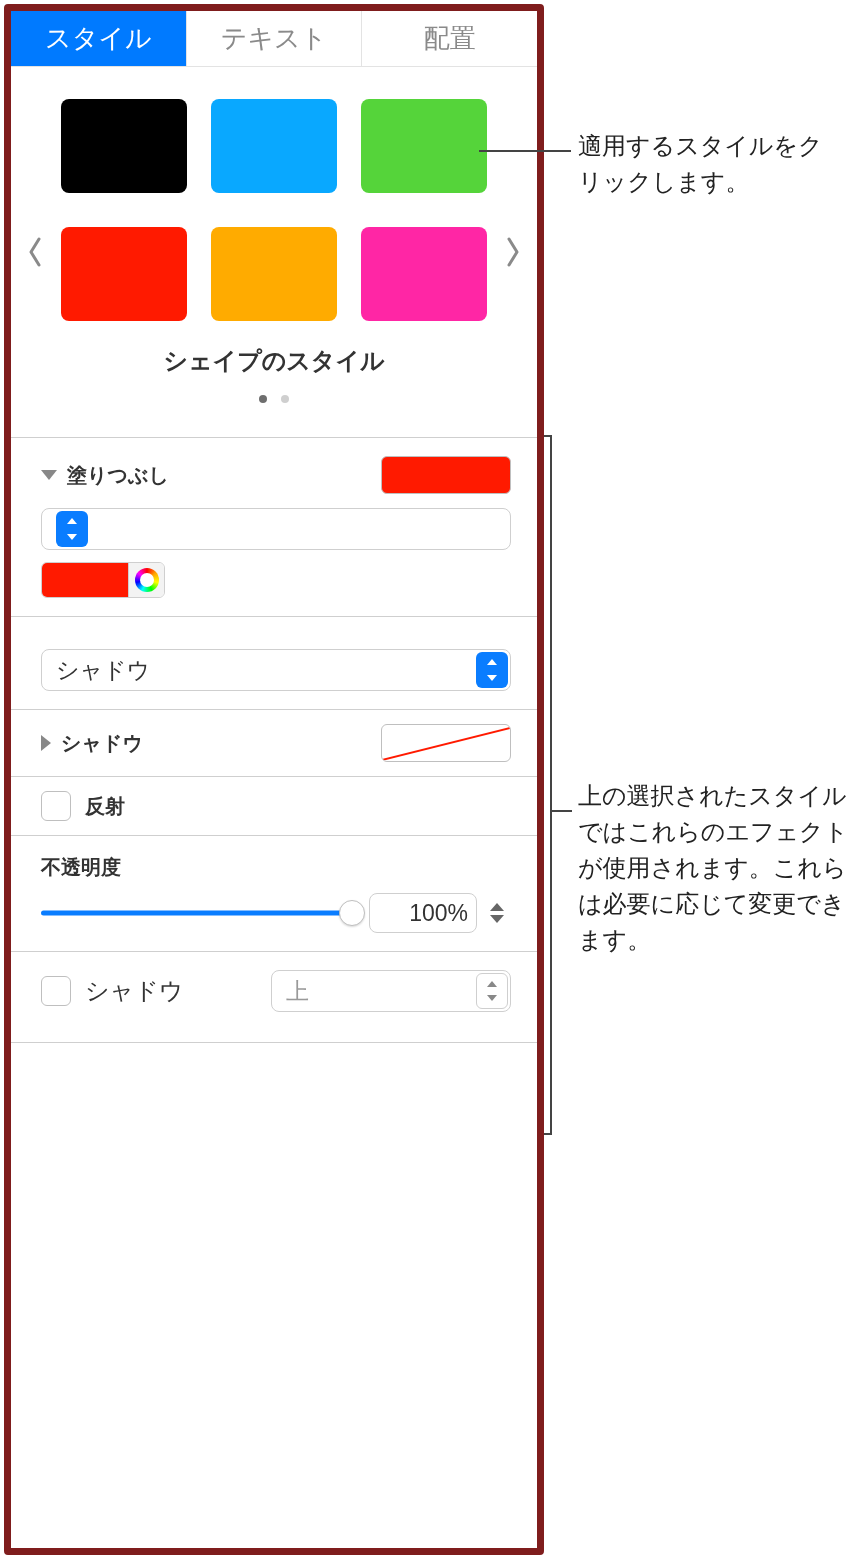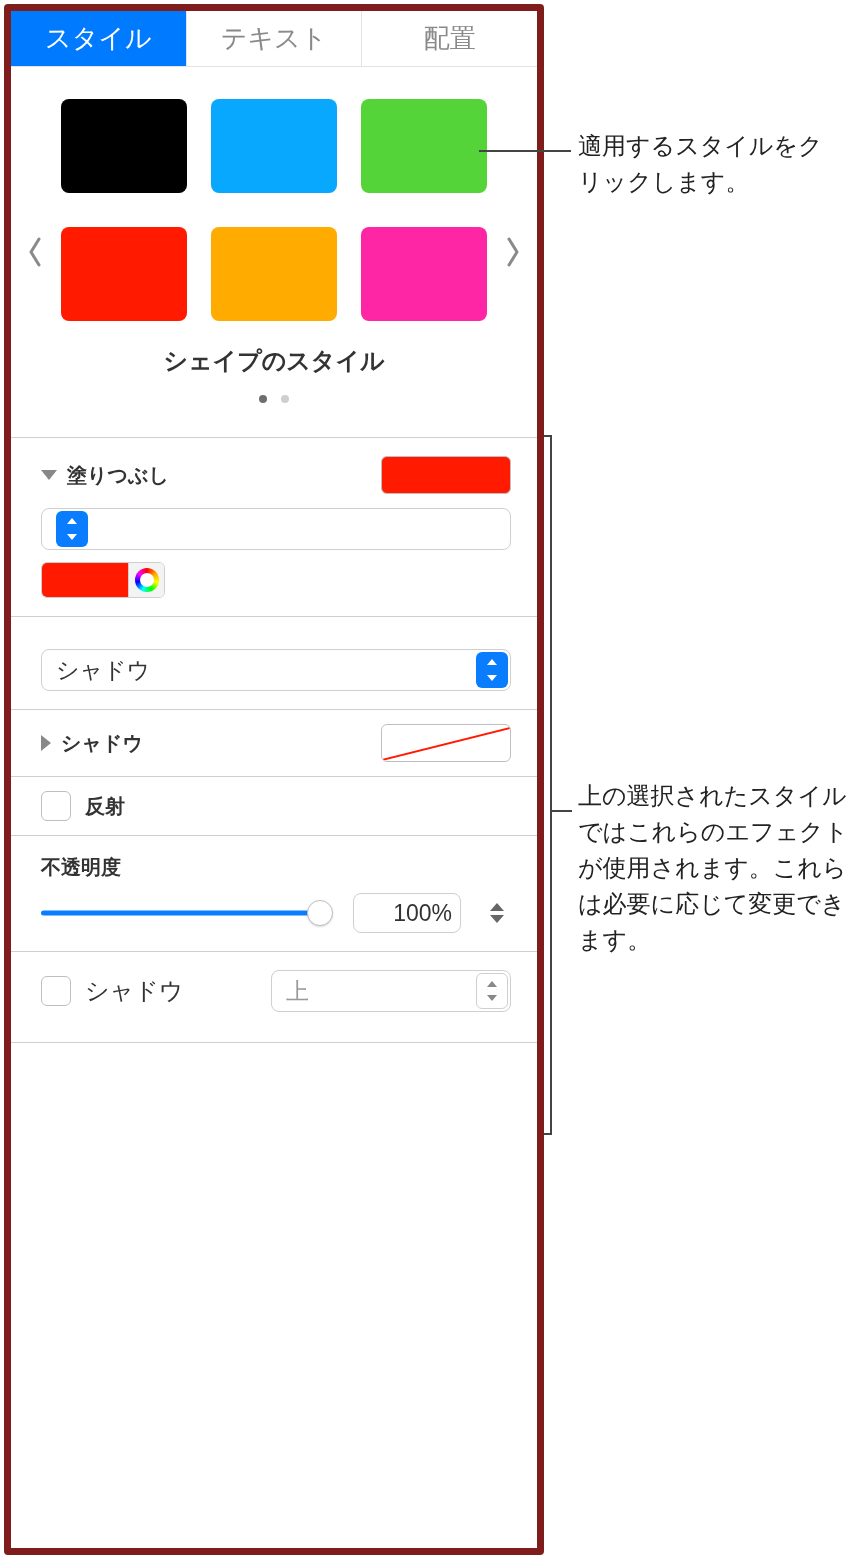--- a/index.html
+++ b/index.html
@@ -180,21 +180,21 @@
   .check-row { display:flex; align-items:center; gap: 14px; }
   .checkbox {
     width: 30px; height: 30px;
     border: 1px solid #bfbfbf;
     border-radius: 6px;
     background: #fff;
     cursor:pointer;
   }
 
   
-  .opacity-row { display:flex; align-items:center; gap: 22px; margin-top: 12px; }
+  .opacity-row { display:flex; align-items:center; gap: 6px; margin-top: 12px; }
   .slider {
     position: relative;
     flex: 1;
     height: 28px;
   }
   .slider .track {
     position:absolute; left:0; right:0; top:50%; height:5px; transform:translateY(-50%);
     background:#0a7dff; border-radius:3px;
   }
   .slider .thumb {

